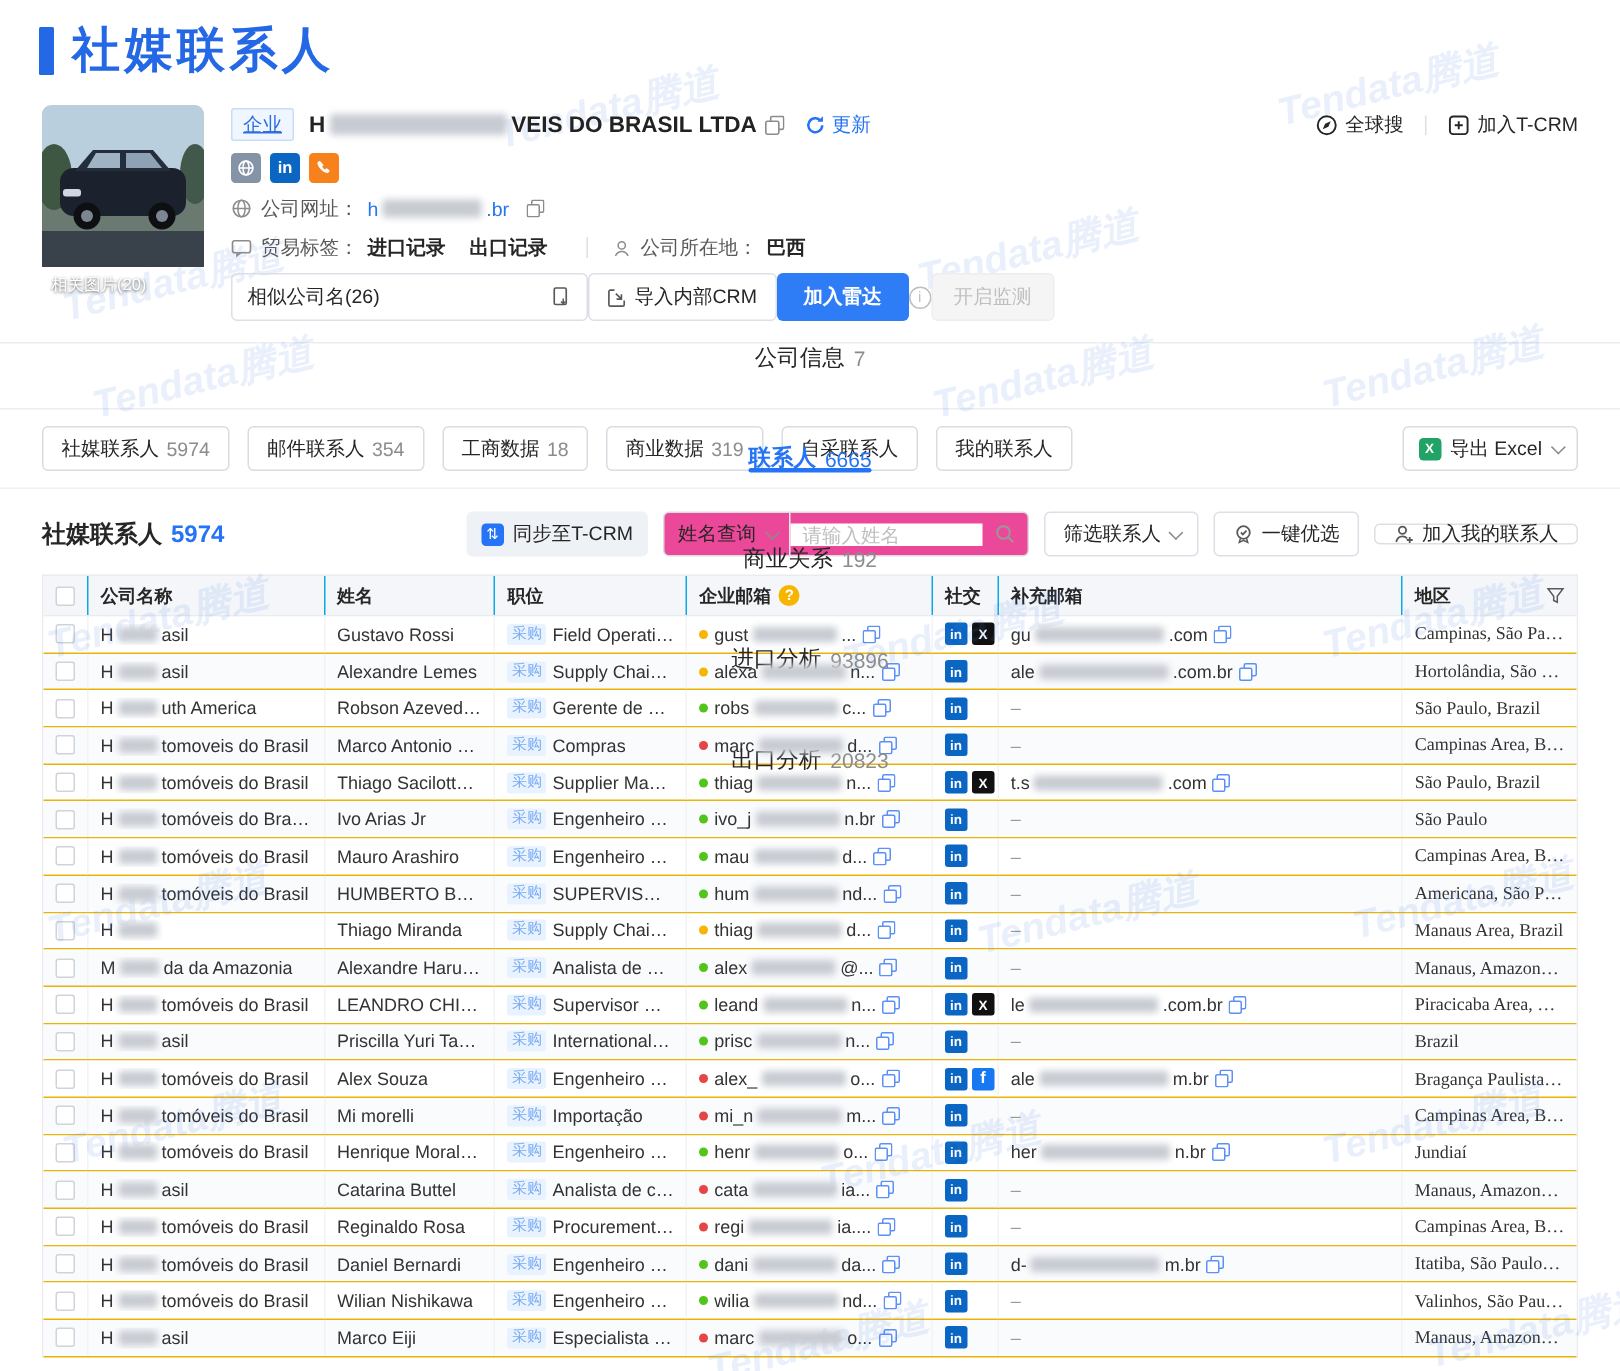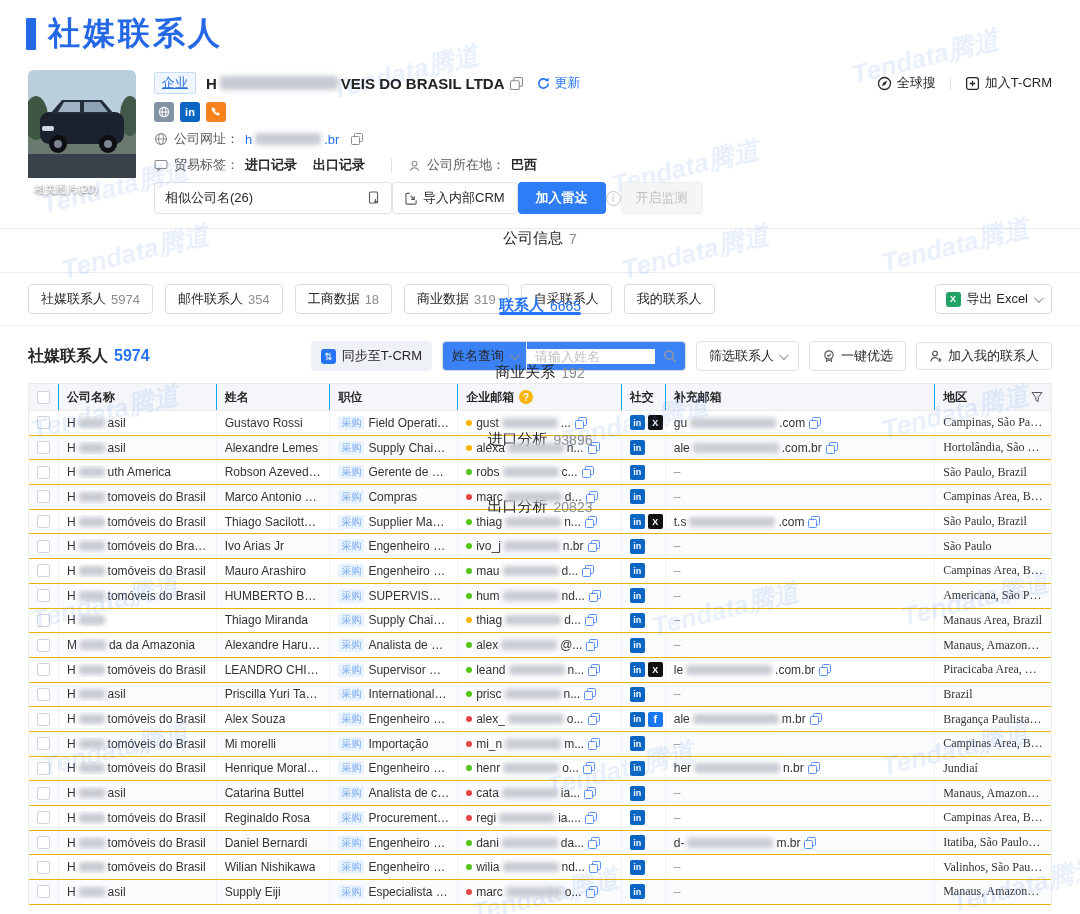--- a/index.html
+++ b/index.html
@@ -70,21 +70,21 @@
   .xl-ic { width:15px; height:15px; background:#21a366; border-radius:3px; color:#fff; font-size:9px; font-weight:700; display:inline-flex; align-items:center; justify-content:center; }
   .chev { width:7px; height:7px; border-right:1.5px solid #8c8c8c; border-bottom:1.5px solid #8c8c8c; transform:rotate(45deg) translateY(-2px); display:inline-block; }
 
   
   .section-row { display:flex; align-items:center; justify-content:space-between; padding:15px 28px 12px 28px; }
   .sec-title { font-size:16px; font-weight:700; color:#262626; }
   .sec-cnt { font-size:16px; font-weight:700; color:#2574f5; margin-left:6px; }
   .toolbar { display:flex; align-items:center; gap:10px; }
   .sync-btn { height:30px; background:#eef1f6; border:none; border-radius:4px; padding:0 10px; display:inline-flex; align-items:center; gap:6px; font-size:13px; color:#262626; cursor:pointer; }
   .sync-ic { width:15px; height:15px; background:#2574f5; border-radius:3px; color:#fff; display:inline-flex; align-items:center; justify-content:center; font-size:10px; }
-  .nq-group { height:30px; border:1px solid #d9dce1; border-radius:4px; display:flex; align-items:center; overflow:hidden; background:#3b82f6; }
+  .nq-group { height:30px; border:1px solid #d9dce1; border-radius:4px; display:flex; align-items:center; overflow:hidden; background:#ec4899; }
   .nq-label { padding:0 9px; display:flex; align-items:center; gap:6px; font-size:13px; color:#262626; cursor:pointer; border-right:1px solid #ececec; height:100%; }
   .nq-input { border:none; outline:none; padding:0 8px; font-size:13px; width:128px; color:#262626; font-family:inherit; }
   .nq-input::placeholder { color:#bfbfbf; }
   .nq-search { padding:0 8px; color:#999; cursor:pointer; display:flex; }
 
   
   .tbl { margin:0 28px; border:1px solid #e9ebef; border-bottom:none; }
   .t-row { display:flex; align-items:center; height:24.7px; border-bottom:1px solid #eab308; background:#fff; }
   .t-row:nth-child(even) { background:#fafbfd; }
   .t-head { display:flex; align-items:center; height:27px; background:#f4f6fa; border-bottom:1px solid #e9ebef; font-weight:700; font-size:12px; color:#262626; }
@@ -364,21 +364,21 @@
         <span class="chev"></span>
       </button>
       <button class="w-btn" style="height:30px">
         <svg width="14" height="14" viewBox="0 0 14 14">
             <circle cx="7" cy="6" r="4.2" fill="none" stroke="#595959" stroke-width="1.2"></circle>
             <path d="M5.3 6 l1.3 1.3 L9 4.8" fill="none" stroke="#595959" stroke-width="1.2"></path>
             <path d="M5 9.8 L4.2 12.6 L7 11.2 L9.8 12.6 L9 9.8" fill="none" stroke="#595959" stroke-width="1"></path>
           </svg>
         <span>一键优选</span>
       </button>
-      <button class="w-btn" style="height:28px">
+      <button class="w-btn" style="height:14px">
         <svg width="14" height="14" viewBox="0 0 14 14">
             <circle cx="6" cy="4.5" r="2.4" fill="none" stroke="#595959" stroke-width="1.2"></circle>
             <path d="M1.8 12.3 c.6-2.4 2.3-3.7 4.2-3.7 1.2 0 2.3.5 3.1 1.4" fill="none" stroke="#595959" stroke-width="1.2"></path>
             <path d="M10.8 9 v4 M8.8 11 h4" stroke="#595959" stroke-width="1.2"></path>
           </svg>
         <span>加入我的联系人</span>
       </button>
     </div>
   </div>
 
@@ -1151,21 +1151,21 @@
           </div>
         </div>
         <div class="t-row">
           <div class="tc c-cb">
             <span class="cb"></span>
           </div>
           <div class="tc c-co">
             <span class="trunc">H<span class="rd rd-c"></span>asil</span>
           </div>
           <div class="tc c-na">
-            <span class="trunc">Supply Eiji</span>
+            <span class="trunc">Marco Eiji</span>
           </div>
           <div class="tc c-ti">
             <span class="tag">采购</span>
             <span class="trunc">Especialista de C...</span>
           </div>
           <div class="tc c-em">
             <span class="dot red"></span>
             <span>marc</span>
             <span class="rd rd-e"></span>
             <span>o...</span>

